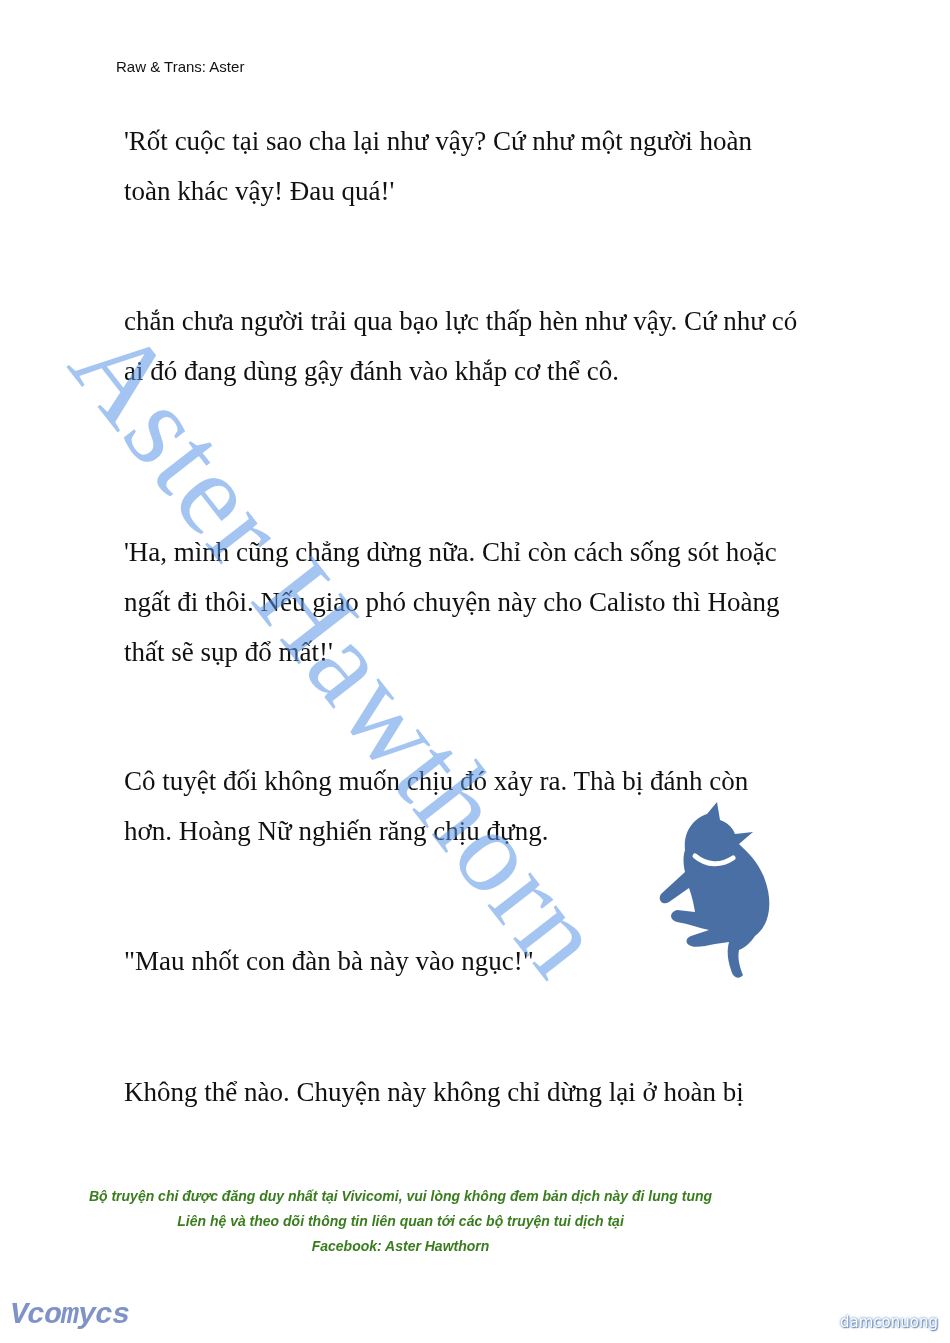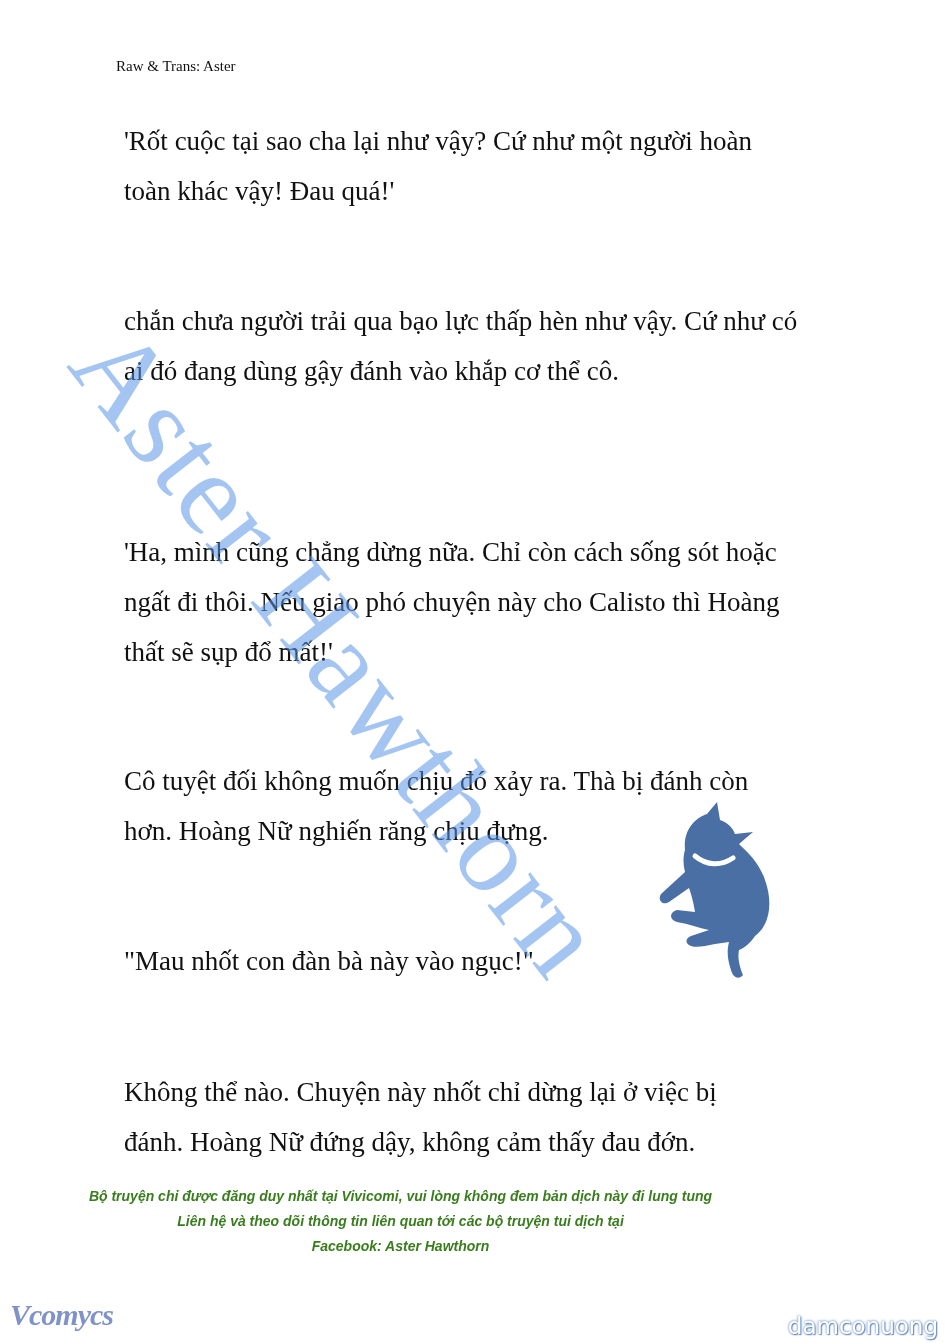--- a/index.html
+++ b/index.html
@@ -1,24 +1,24 @@
 <!DOCTYPE html>
 <html><head>
 <meta charset="utf-8">
 <style>
   html, body { margin: 0; padding: 0; }
   body { width: 950px; height: 1343px; background: #ffffff; position: relative; overflow: hidden; }
-  .header { position: absolute; left: 116px; top: 58px; font-family: Liberation Serif, serif; font-size: 15px; color: #111; }
+  .header { position: absolute; left: 116px; top: 58px; font-family: Liberation Sans, sans-serif; font-size: 15px; color: #111; }
   .para { position: absolute; left: 116px; width: 720px; font-family: "Liberation Serif", serif; font-size: 27px; line-height: 50px; color: #111; margin: 8px; }
   .para .line { display: block; white-space: nowrap; }
   .watermark { position: absolute; left: 120px; top: 520px; font-family: "Liberation Serif", serif; font-size: 118px; color: rgba(90,150,230,0.55); transform: rotate(52deg); transform-origin: left center; white-space: nowrap; pointer-events: none; letter-spacing: 2px; }
   .cat { position: absolute; left: 655px; top: 800px; width: 125px; height: 180px; }
   .footer-notes { position: absolute; left: 0; width: 801px; top: 1184px; text-align: center; font-family: "Liberation Sans", sans-serif; font-style: italic; font-weight: bold; font-size: 14px; line-height: 25px; color: #3a7d1e; }
-  .logo-left { position: absolute; left: 10px; top: 1298px; font-family: Liberation Serif, serif; font-style: italic; font-weight: bold; font-size: 30px; color: #7f93c9; letter-spacing: -1px; }
-  .logo-right { position: absolute; right: 12px; top: 1313px; font-family: "DejaVu Sans", sans-serif; font-size: 23px; color: #ffffff; text-shadow: 0 0 3px #7a9cc8, 0 0 2px #7a9cc8, 1px 1px 1px #5f80b0; }
+  .logo-left { position: absolute; left: 10px; top: 1298px; font-family: Liberation Mono, monospace; font-style: italic; font-weight: bold; font-size: 30px; color: #7f93c9; letter-spacing: -1px; }
+  .logo-right { position: absolute; right: 12px; top: 1313px; font-family: "DejaVu Sans", sans-serif; font-size: 15px; color: #ffffff; text-shadow: 0 0 3px #7a9cc8, 0 0 2px #7a9cc8, 1px 1px 1px #5f80b0; }
 </style>
 </head>
 <body>
 
 <div class="header">Raw &amp; Trans: Aster</div>
 
 <div class="para" style="top:108px">
   <span class="line">'Rốt cuộc tại sao cha lại như vậy? Cứ như một người hoàn</span>
   <span class="line">toàn khác vậy! Đau quá!'</span>
 </div>
@@ -37,22 +37,21 @@
 <div class="para" style="top:748px">
   <span class="line">Cô tuyệt đối không muốn chịu đó xảy ra. Thà bị đánh còn</span>
   <span class="line">hơn. Hoàng Nữ nghiến răng chịu đựng.</span>
 </div>
 
 <div class="para" style="top:928px">
   <span class="line">"Mau nhốt con đàn bà này vào ngục!"</span>
 </div>
 
 <div class="para" style="top:1059px">
-  <span class="line">Không thể nào. Chuyện này nhốt chỉ dừng lại ở việc bị</span>
-  <span class="line">đánh. Hoàng Nữ đứng dậy, không cảm thấy đau đớn.</span>
+  <span class="line">Không thể nào. Chuyện này không chỉ dừng lại ở hoàn bị</span>
 </div>
 
 <div class="watermark" style="left:150px; top:300px; transform-origin: left top;">Aster Hawthorn</div>
 
 <svg class="cat" viewBox="0 0 125 180">
   <g fill="#4a6fa5">
     <path d="M30 50 C28 30 40 18 52 14 L62 2 L65 20 C72 22 78 28 80 34 L98 32 L84 44 C92 52 104 62 110 80 C118 102 115 125 100 136 C96 142 90 148 84 150 C82 160 86 170 88 175 C84 180 78 178 76 170 C72 158 72 150 74 142 L60 144 C50 146 42 148 36 146 C30 144 30 138 36 136 L54 130 C44 128 34 124 22 122 C14 120 14 112 22 110 L40 112 C38 100 36 94 34 88 L14 102 C8 106 2 100 6 94 L30 72 C28 64 28 56 30 50 Z"></path>
   </g>
   <path d="M40 56 C52 66 66 66 78 58" stroke="#ffffff" stroke-width="5" fill="none" stroke-linecap="round"></path>
 </svg>

